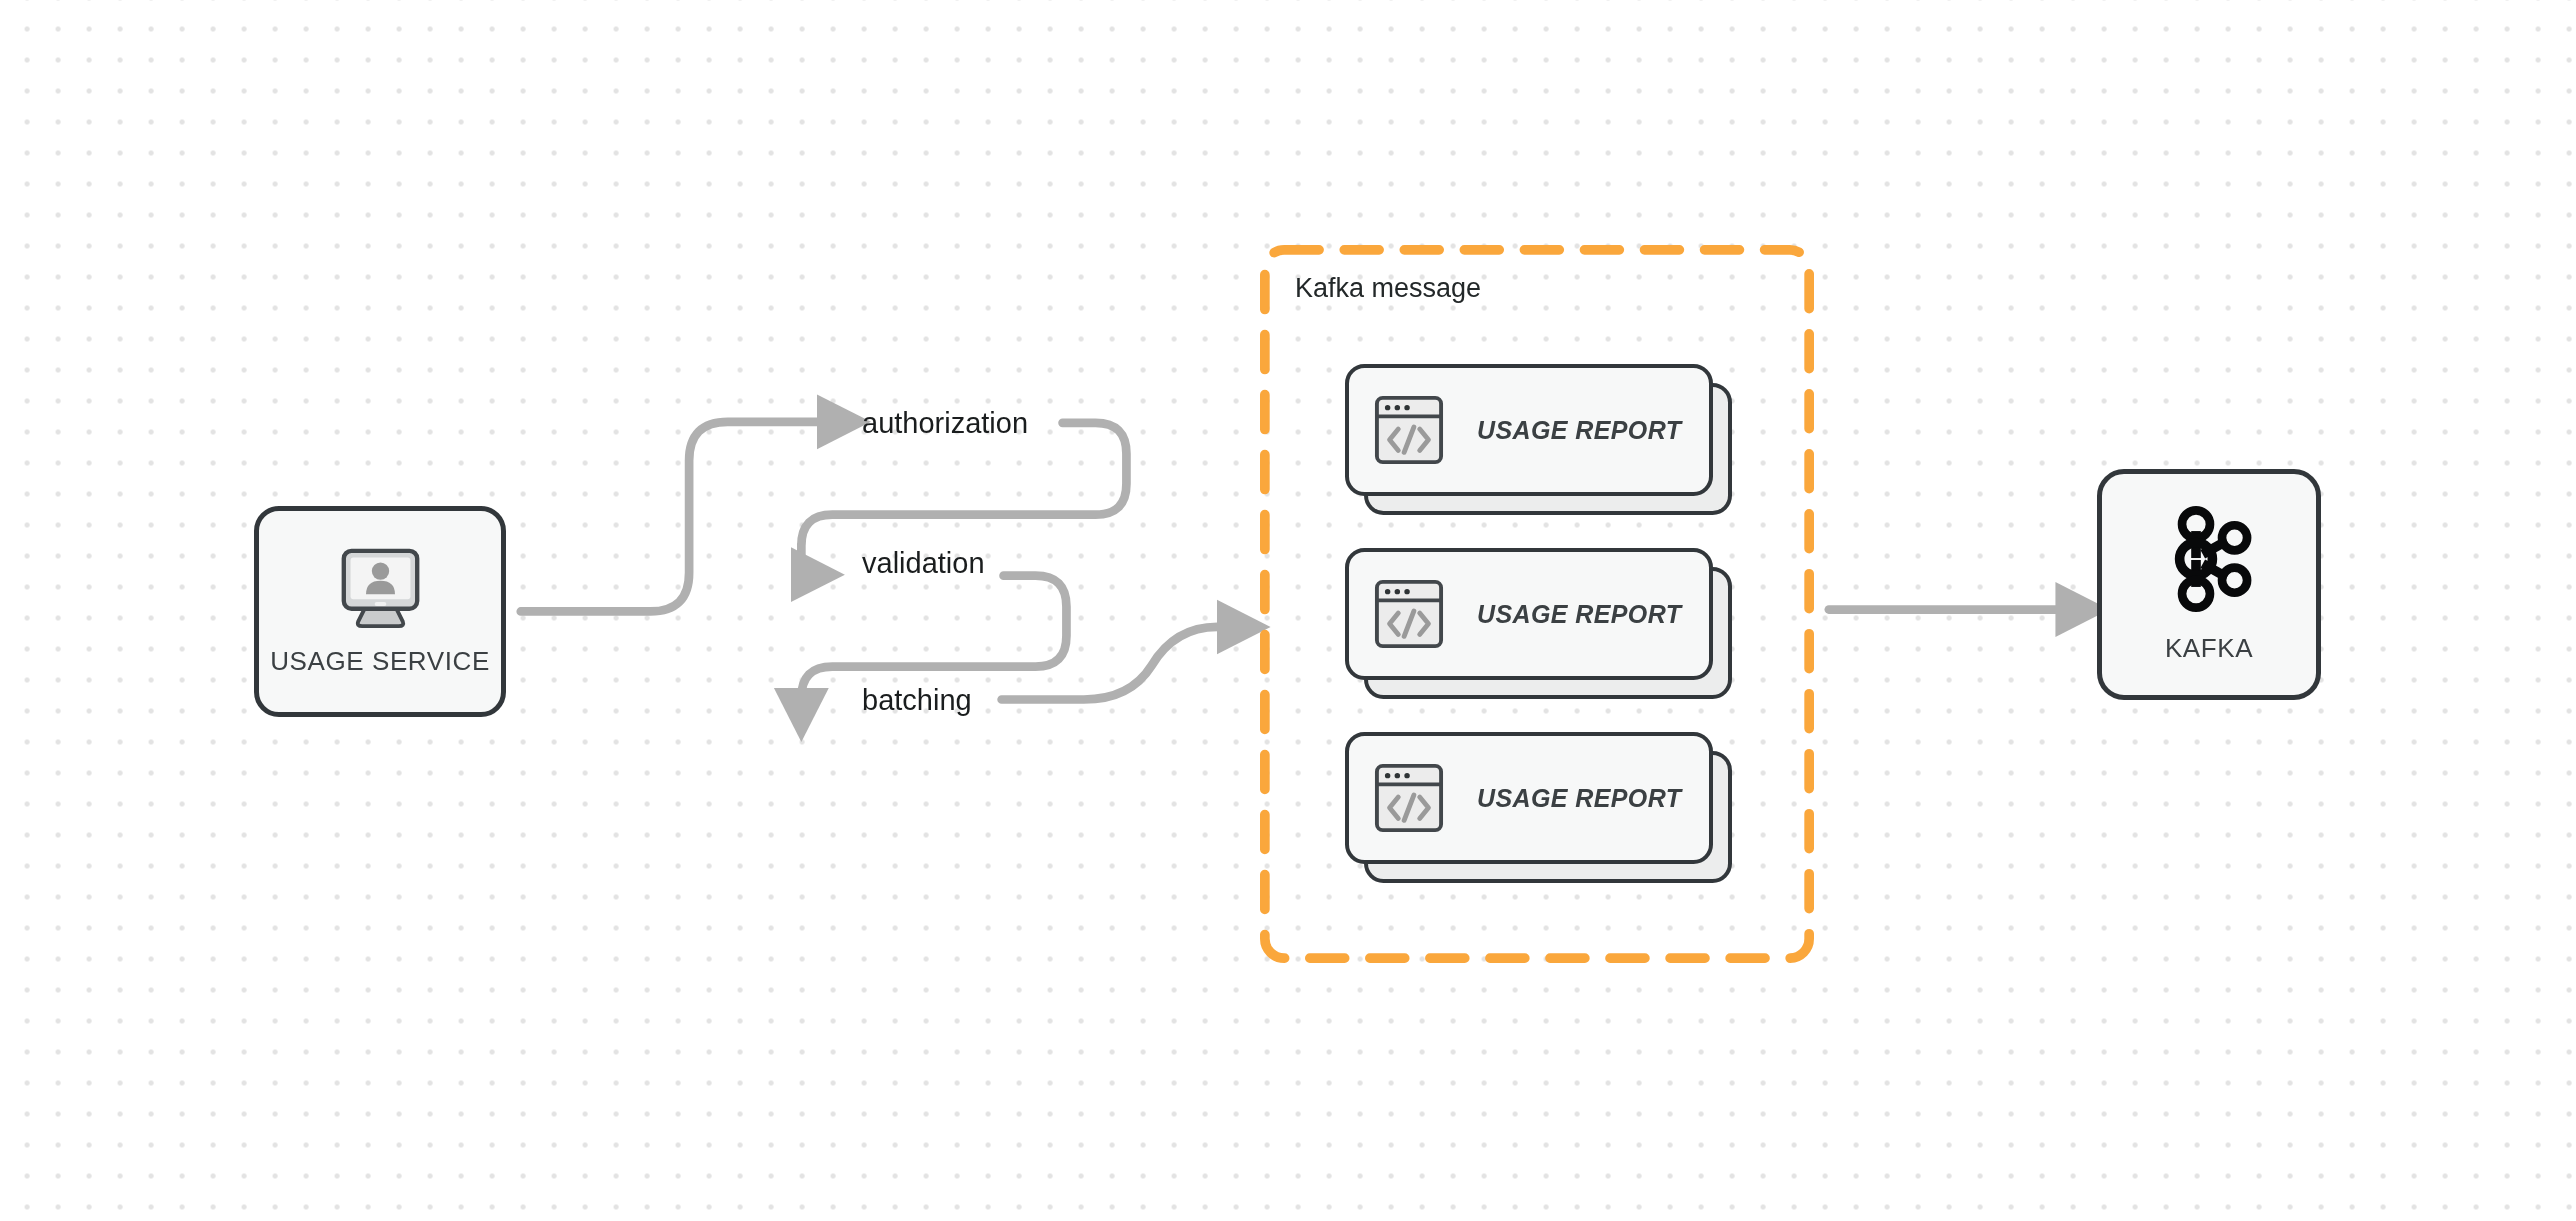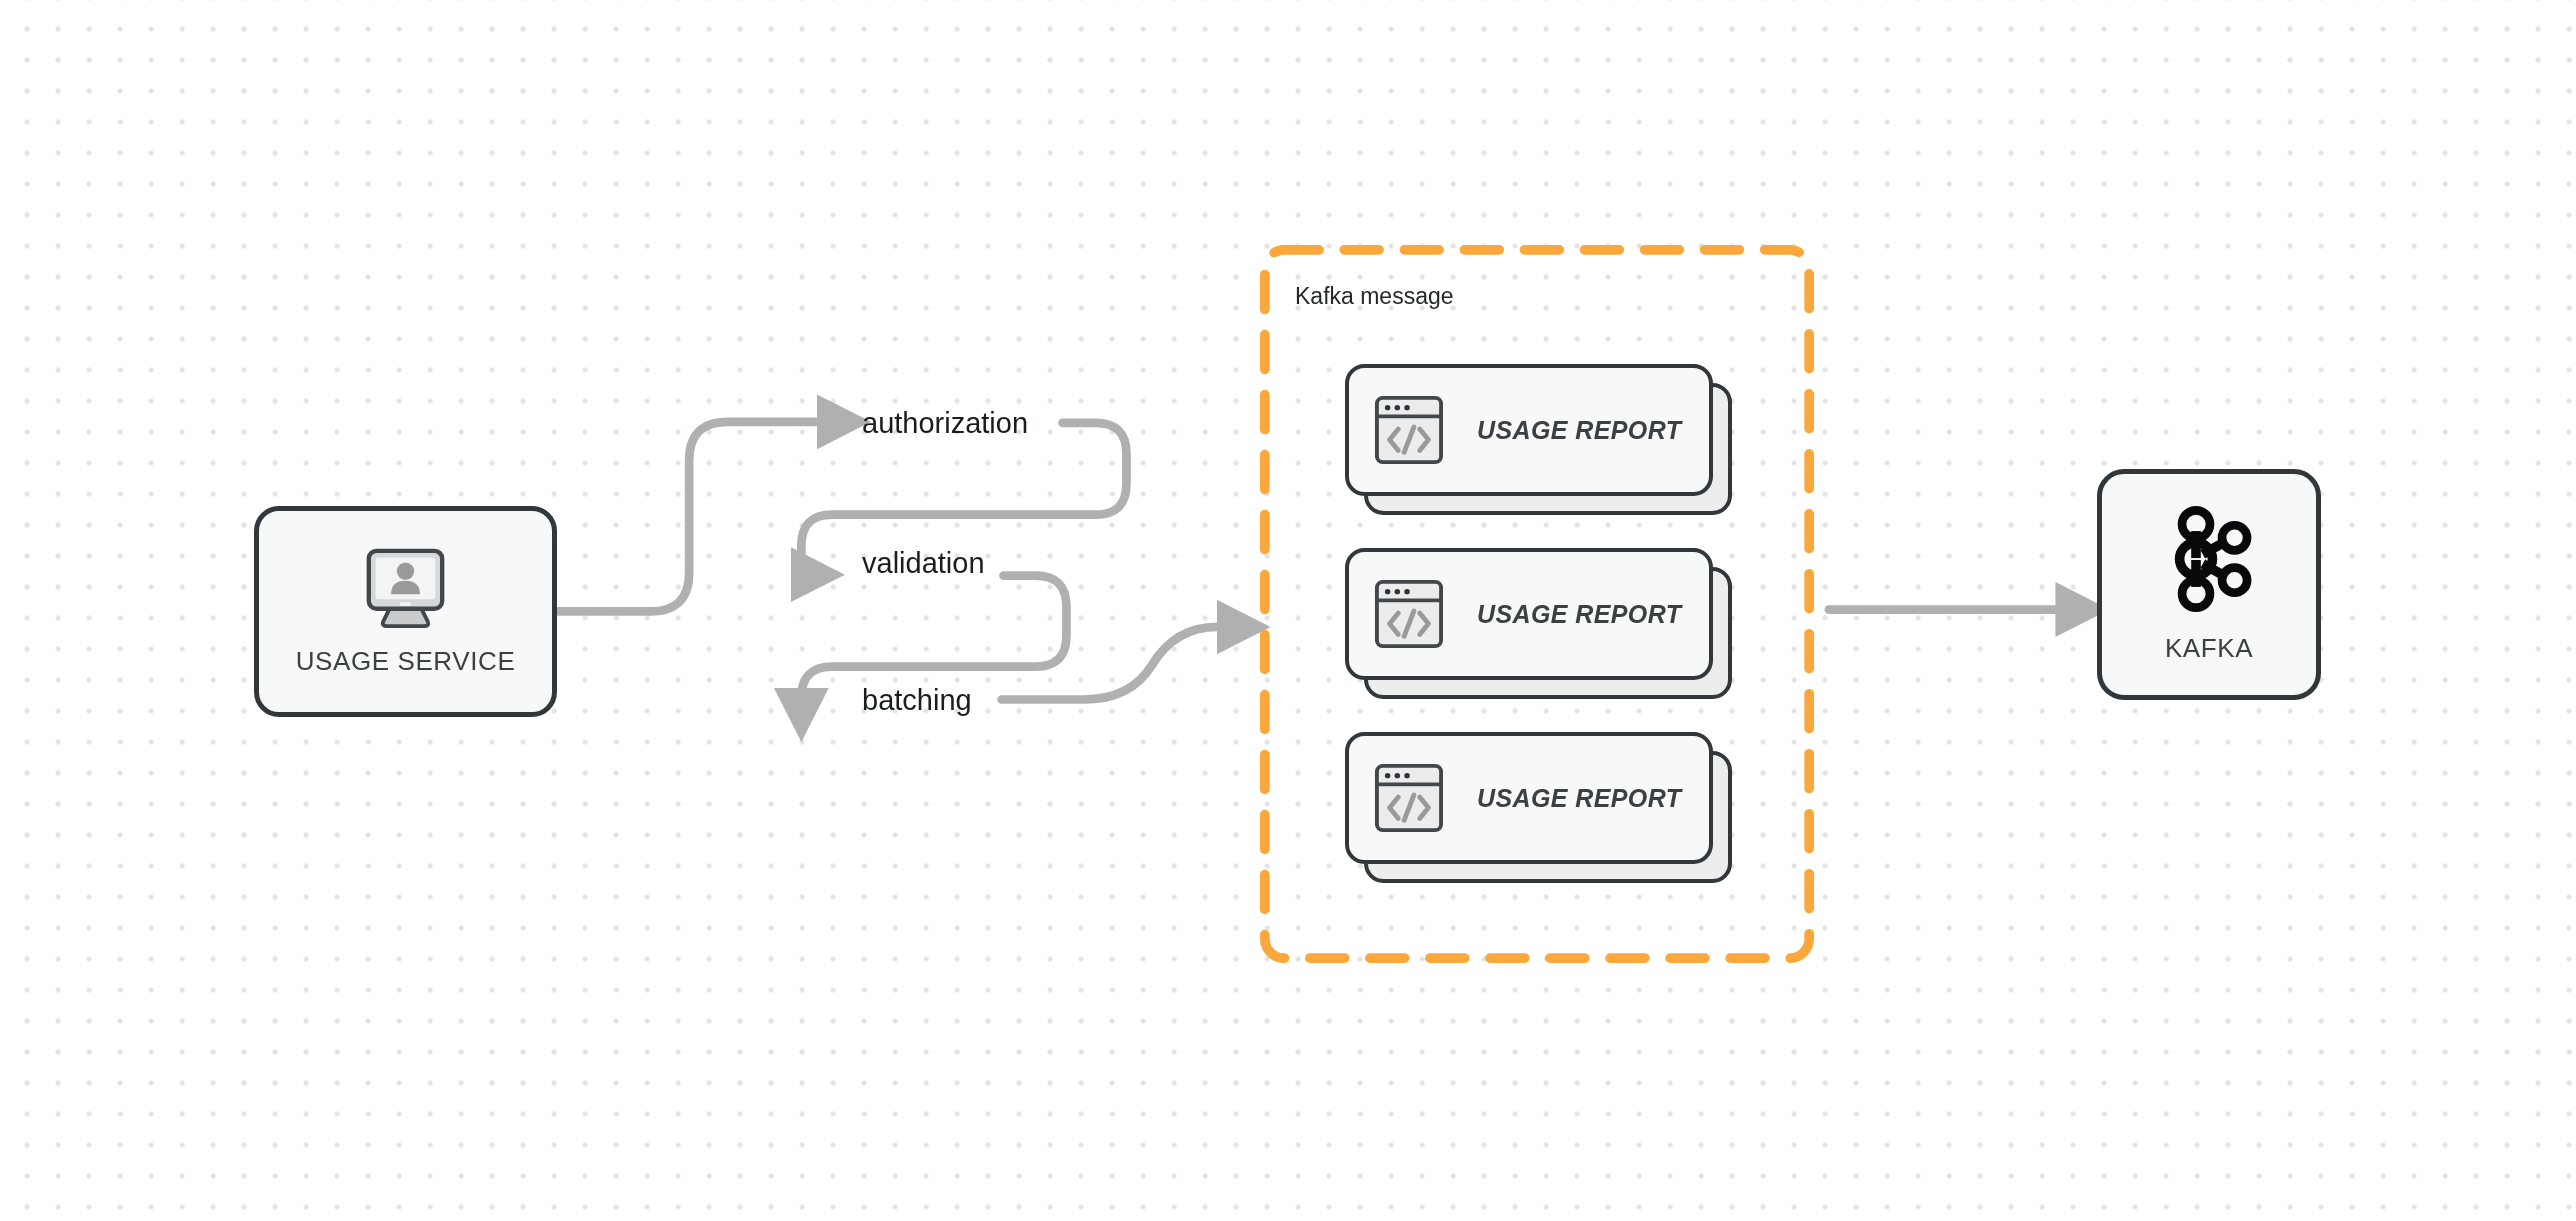--- a/index.html
+++ b/index.html
@@ -37,21 +37,21 @@
     color: #3b4043;
     letter-spacing: 0.6px;
     text-align: center;
     white-space: nowrap;
   }
 
   
   #usage-service-node {
     left: 254px;
     top: 506px;
-    width: 303px;
+    width: 252px;
     height: 211px;
     border-radius: 25px;
   }
   #usage-service-node .node-label {
     font-size: 26px;
     margin-top: 15.5px;
   }
   .monitor-icon { width: 99px; height: 85px; display:block; }
 
   
@@ -81,22 +81,22 @@
   #kafka-message-group .dash-svg {
     position: absolute;
     inset: 0;
     width: 100%;
     height: 100%;
     overflow: visible;
   }
   #kafka-message-title {
     position: absolute;
     left: 35px;
-    top: 38px;
-    font-size: 23px;
+    top: 28px;
+    font-size: 27px;
     color: #232829;
     white-space: nowrap;
   }
 
   
   .report-card-wrap {
     position: absolute;
     width: 327px;
     height: 132px;
   }

